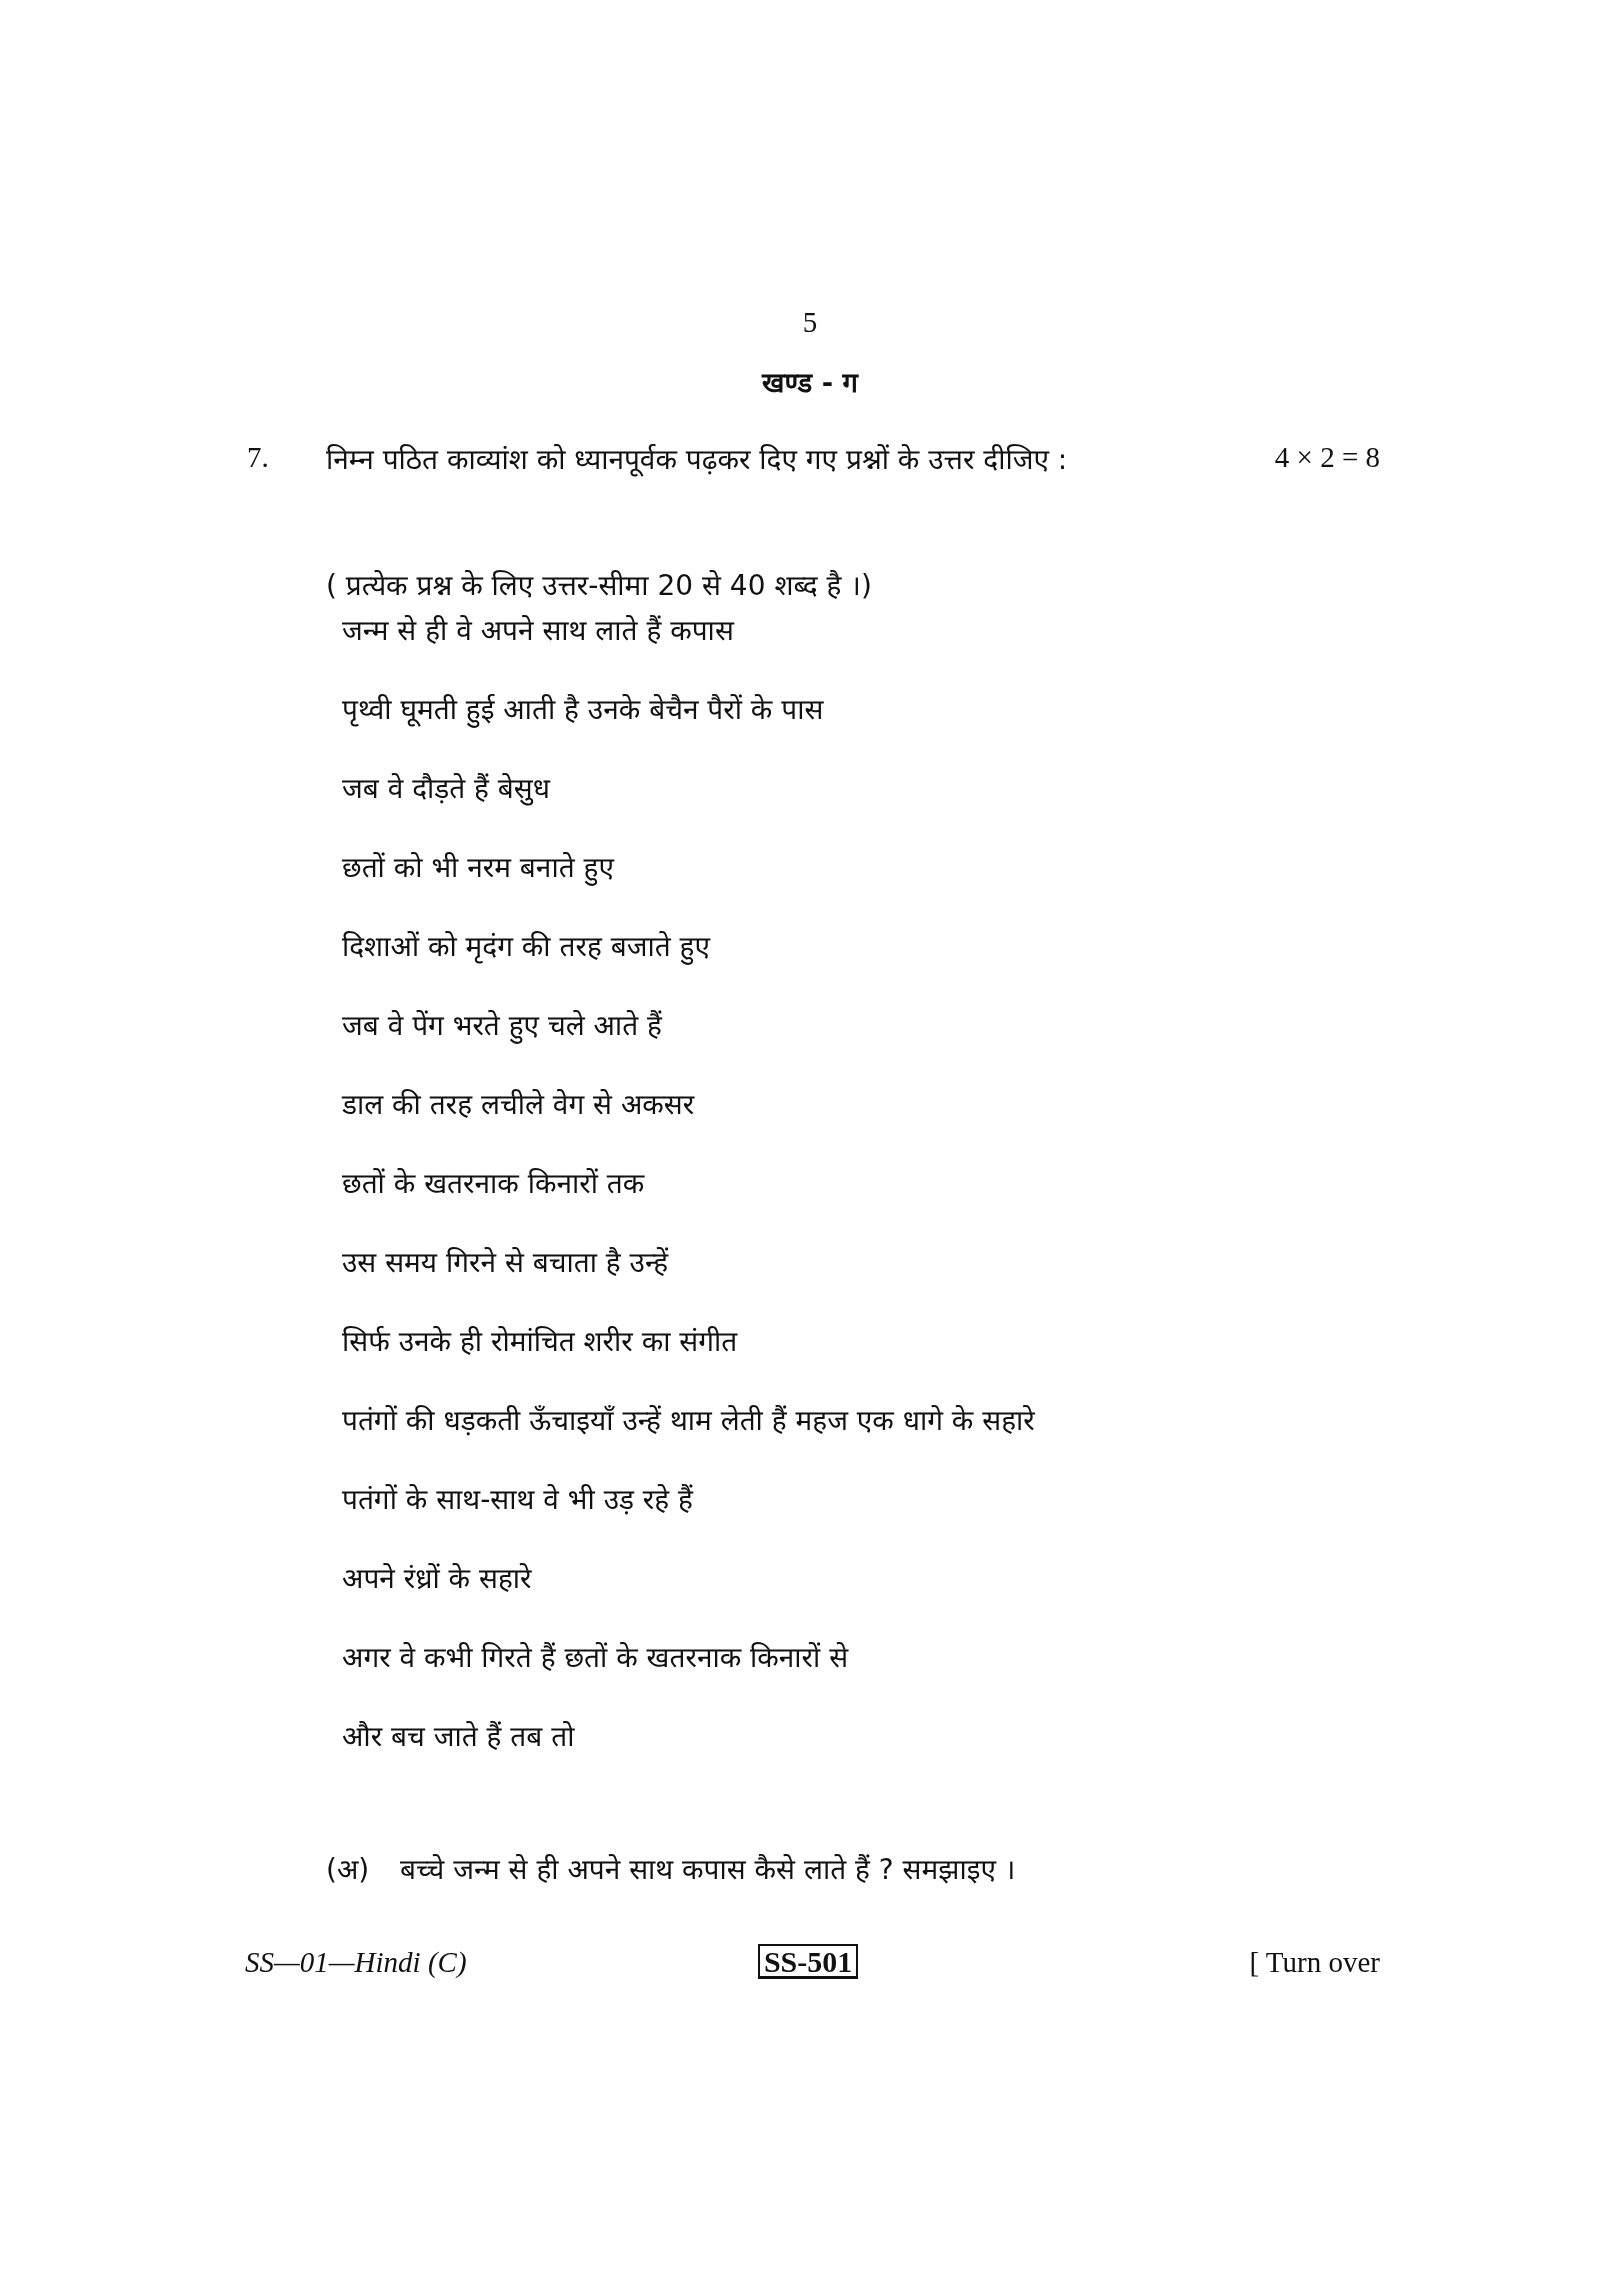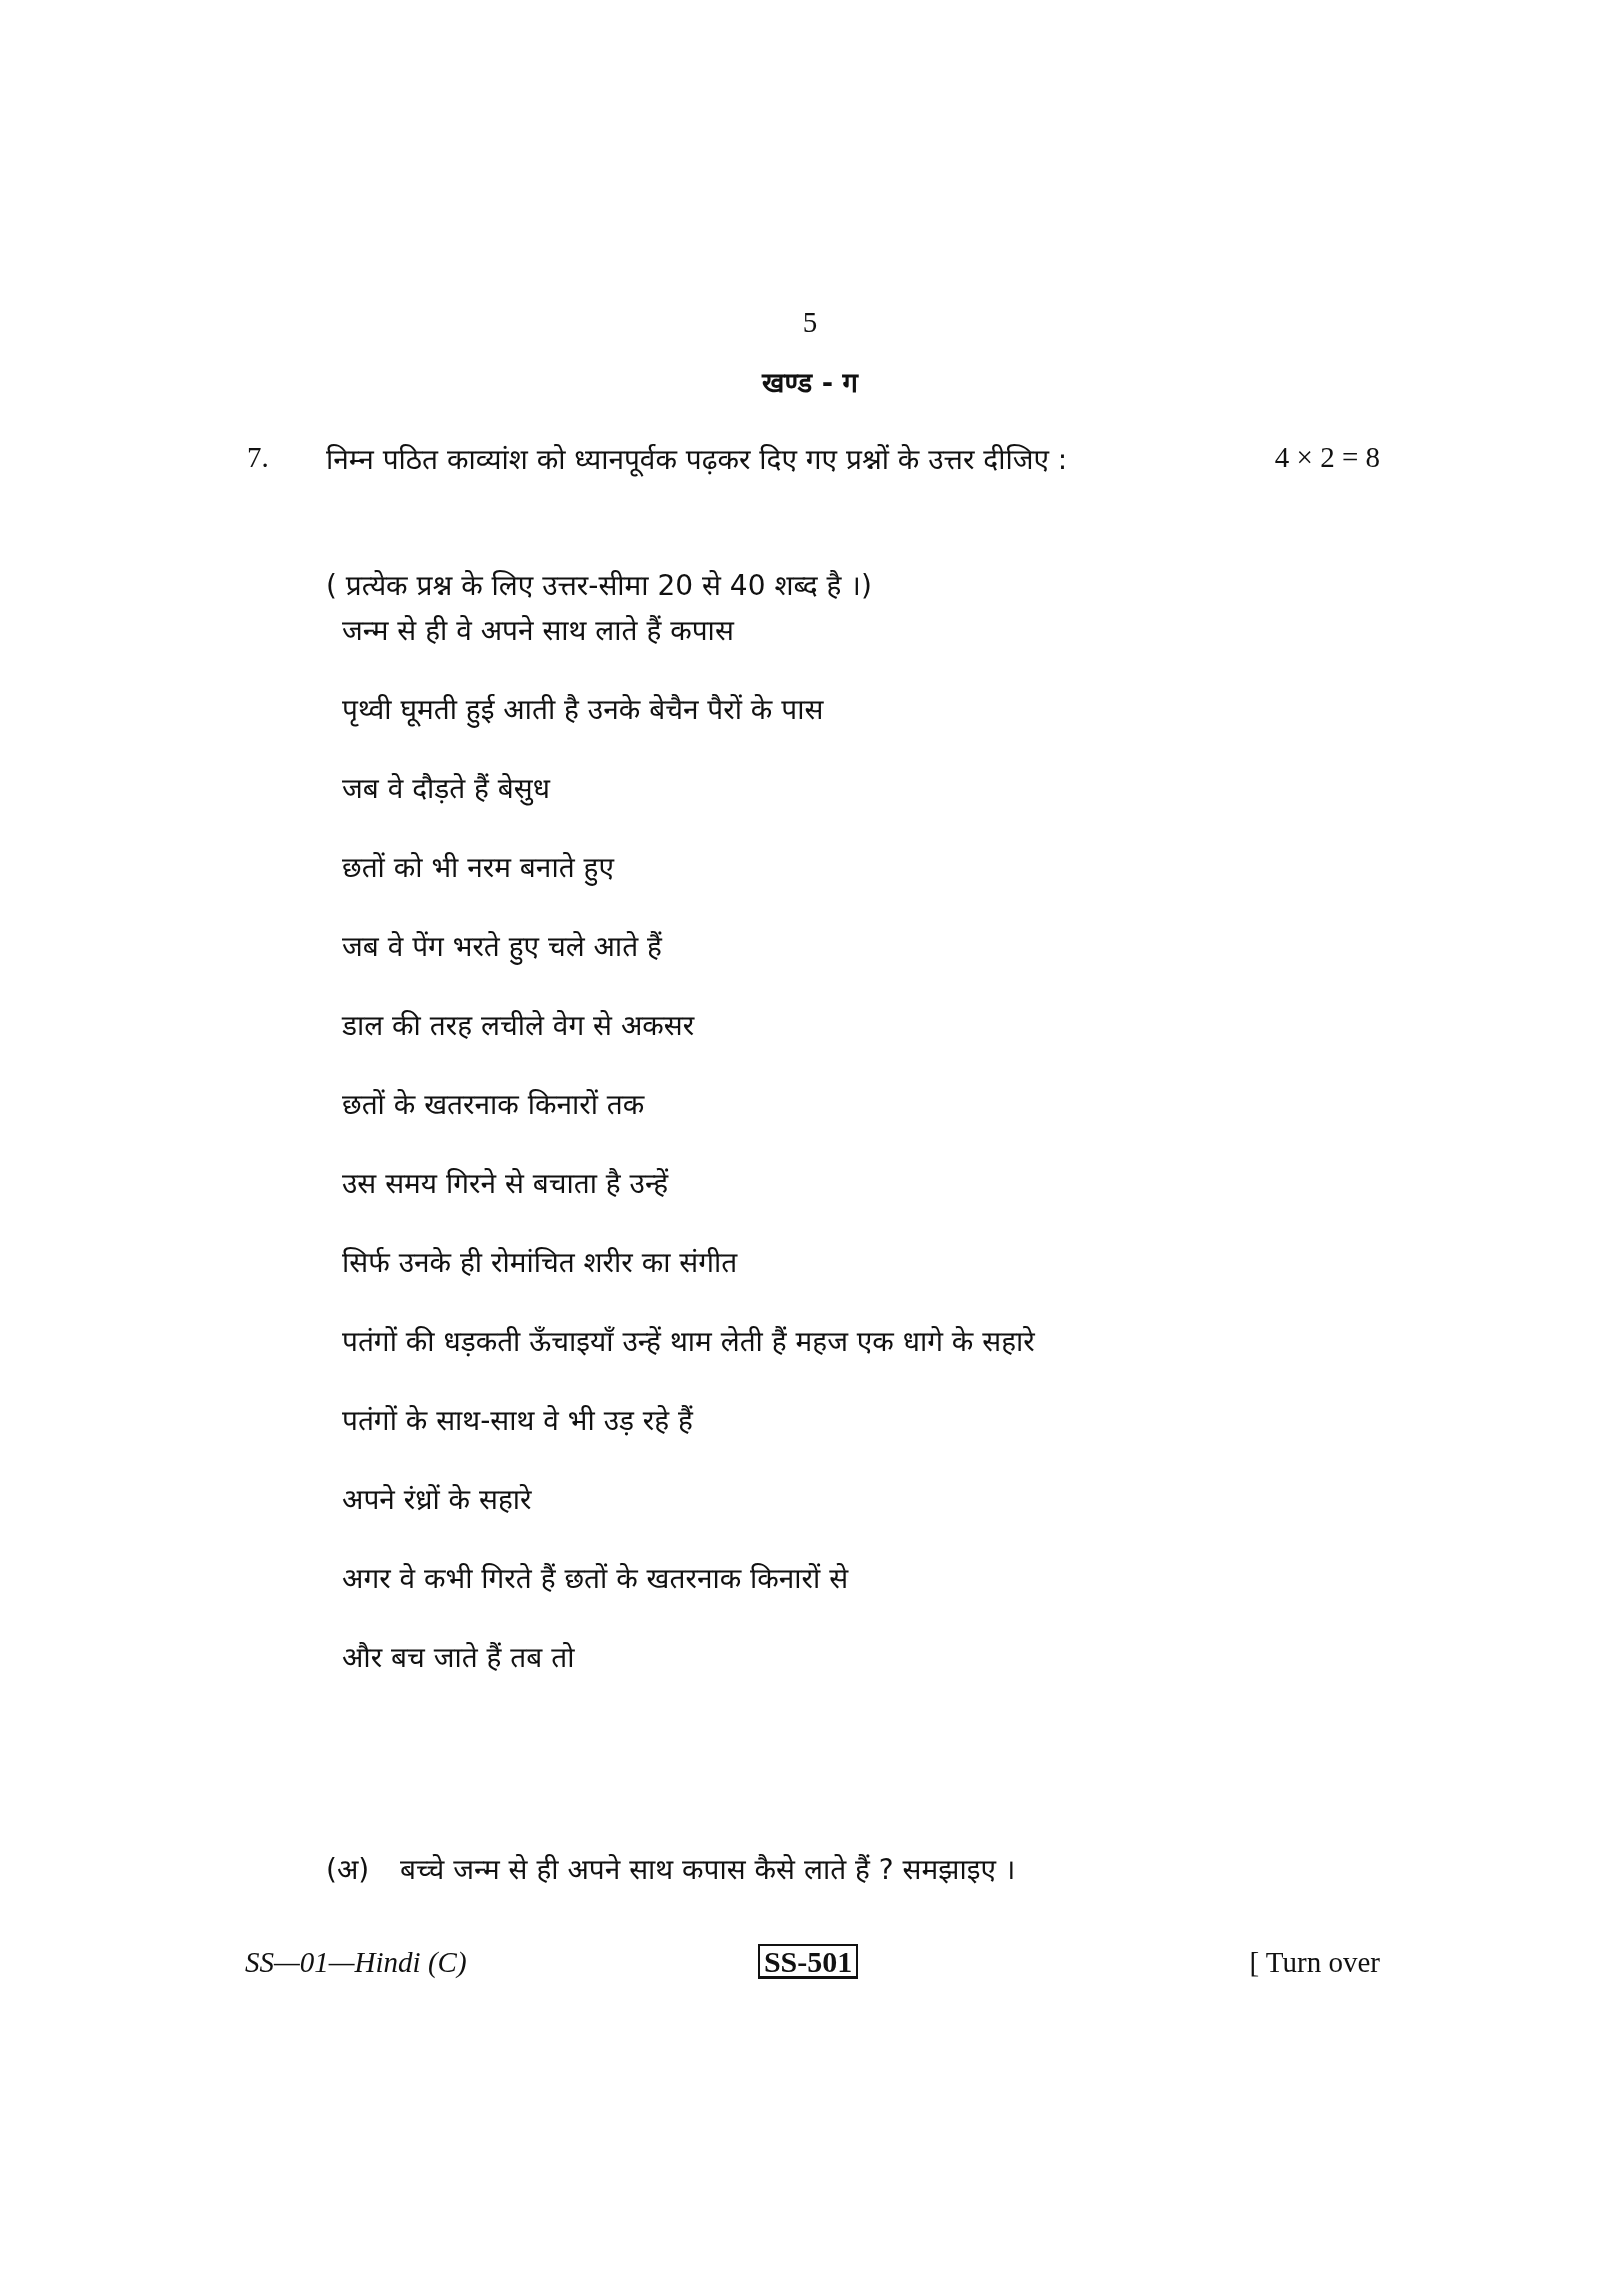--- a/index.html
+++ b/index.html
@@ -35,20 +35,21 @@
 <div class="abs q-text">निम्न पठित काव्यांश को ध्यानपूर्वक पढ़कर दिए गए प्रश्नों के उत्तर दीजिए :</div>
 <div class="abs q-marks">4 × 2 = 8</div>
 
 <div class="abs instruction">( प्रत्येक प्रश्न के लिए उत्तर-सीमा 20 से 40 शब्द है ।)</div>
 
 <ul class="poem">
   <li>जन्म से ही वे अपने साथ लाते हैं कपास</li>
   <li>पृथ्वी घूमती हुई आती है उनके बेचैन पैरों के पास</li>
   <li>जब वे दौड़ते हैं बेसुध</li>
   <li>छतों को भी नरम बनाते हुए</li>
+  <li>दिशाओं को मृदंग की तरह बजाते हुए</li>
   <li>जब वे पेंग भरते हुए चले आते हैं</li>
   <li>डाल की तरह लचीले वेग से अकसर</li>
   <li>छतों के खतरनाक किनारों तक</li>
   <li>उस समय गिरने से बचाता है उन्हें</li>
   <li>सिर्फ उनके ही रोमांचित शरीर का संगीत</li>
   <li>पतंगों की धड़कती ऊँचाइयाँ उन्हें थाम लेती हैं महज एक धागे के सहारे</li>
   <li>पतंगों के साथ-साथ वे भी उड़ रहे हैं</li>
   <li>अपने रंध्रों के सहारे</li>
   <li>अगर वे कभी गिरते हैं छतों के खतरनाक किनारों से</li>
   <li>और बच जाते हैं तब तो</li>

